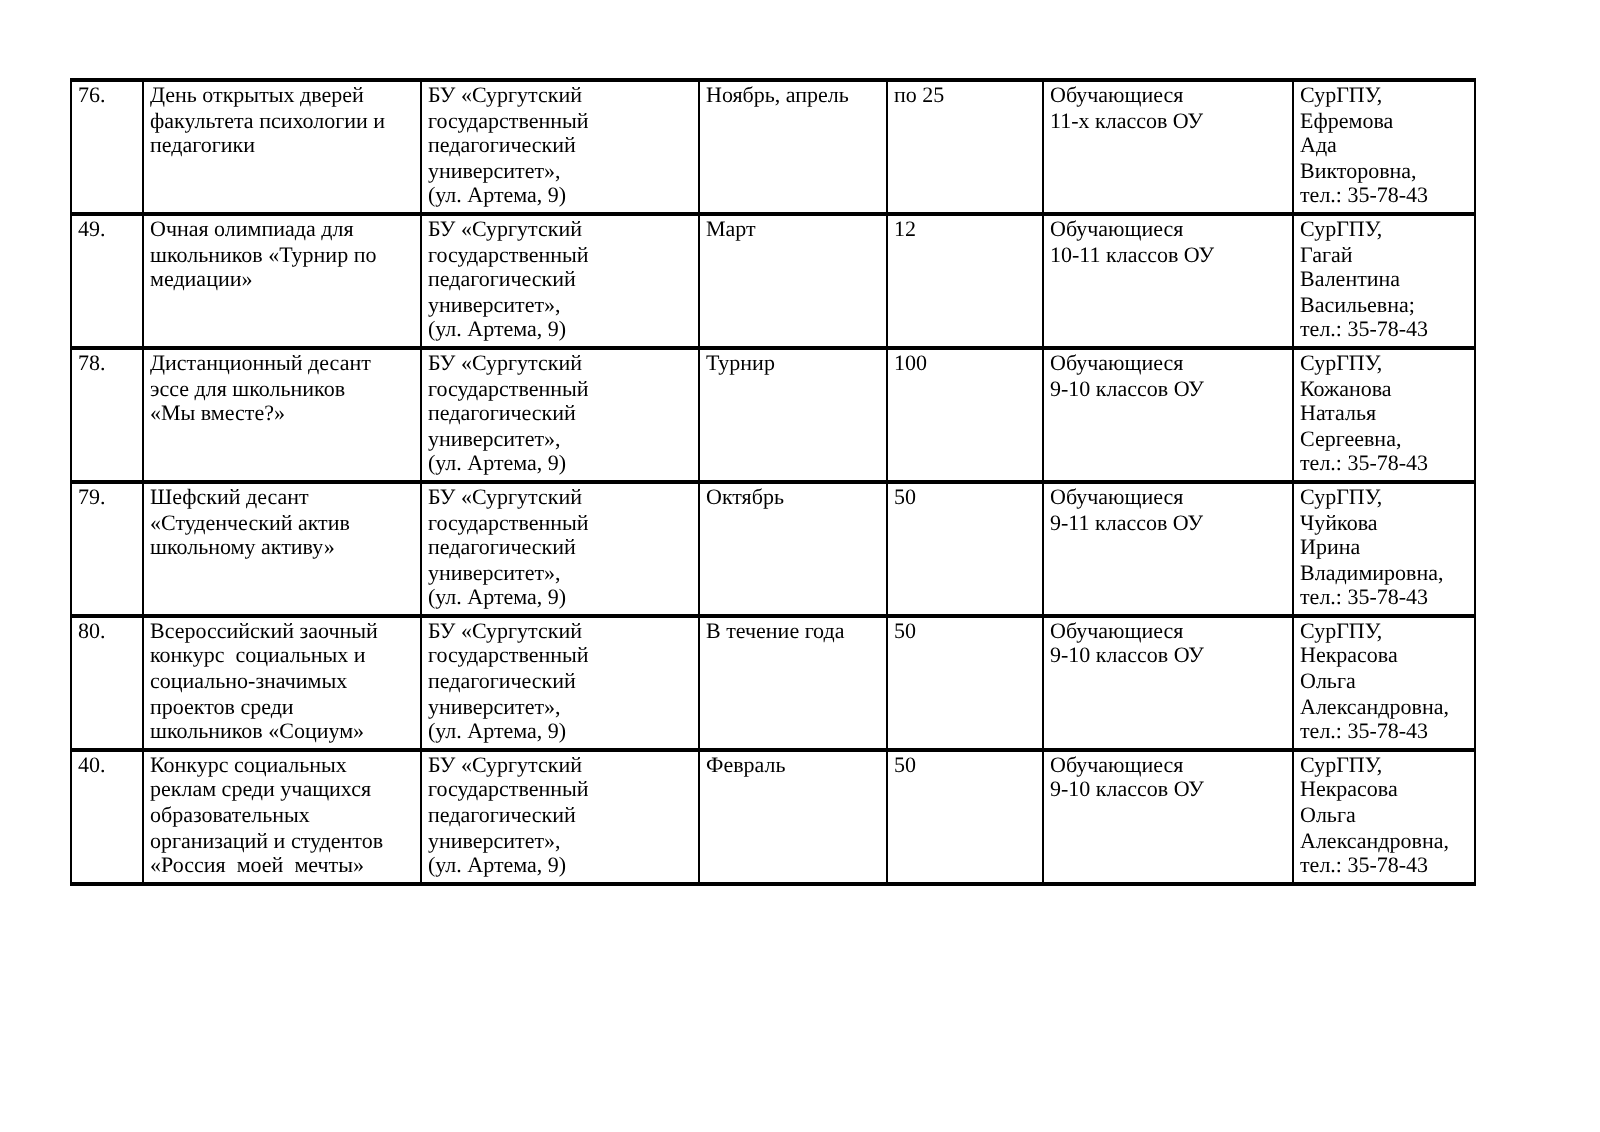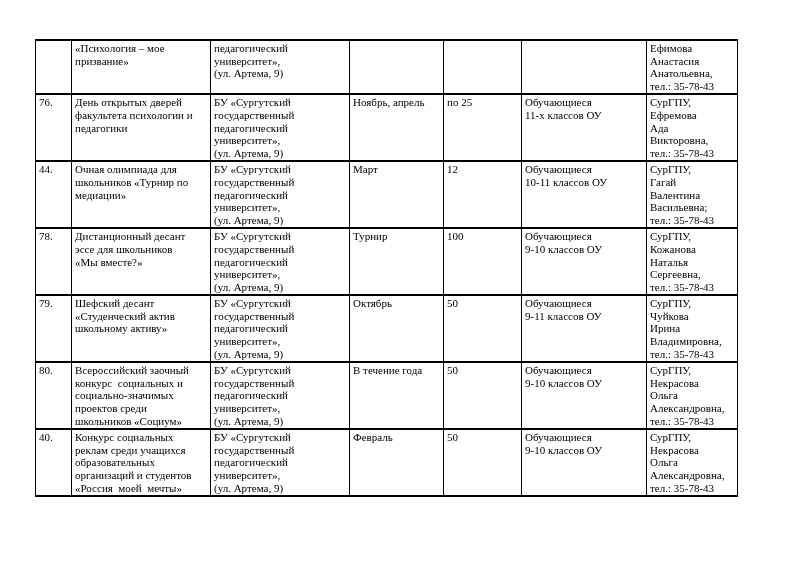--- a/index.html
+++ b/index.html
@@ -59,35 +59,20 @@
     <colgroup>
       <col class="c-num">
       <col class="c-event">
       <col class="c-org">
       <col class="c-period">
       <col class="c-count">
       <col class="c-part">
       <col class="c-contact">
     </colgroup>
     <tbody>
-      <tr class="row-partial">
-        <td class="col-num"></td>
-        <td>«Психология – мое
-призвание»</td>
-        <td>педагогический
-университет»,
-(ул. Артема, 9)</td>
-        <td></td>
-        <td></td>
-        <td></td>
-        <td>Ефимова
-Анастасия
-Анатольевна,
-тел.: 35-78-43</td>
-      </tr>
       <tr class="row-full">
         <td class="col-num">76.</td>
         <td>День открытых дверей
 факультета психологии и
 педагогики</td>
         <td>БУ «Сургутский
 государственный
 педагогический
 университет»,
 (ул. Артема, 9)</td>
@@ -95,21 +80,21 @@
         <td>по 25</td>
         <td>Обучающиеся
 11-х классов ОУ</td>
         <td>СурГПУ,
 Ефремова
 Ада
 Викторовна,
 тел.: 35-78-43</td>
       </tr>
       <tr class="row-full">
-        <td class="col-num">44.</td>
+        <td class="col-num">49.</td>
         <td>Очная олимпиада для
 школьников «Турнир по
 медиации»</td>
         <td>БУ «Сургутский
 государственный
 педагогический
 университет»,
 (ул. Артема, 9)</td>
         <td>Март</td>
         <td>12</td>

